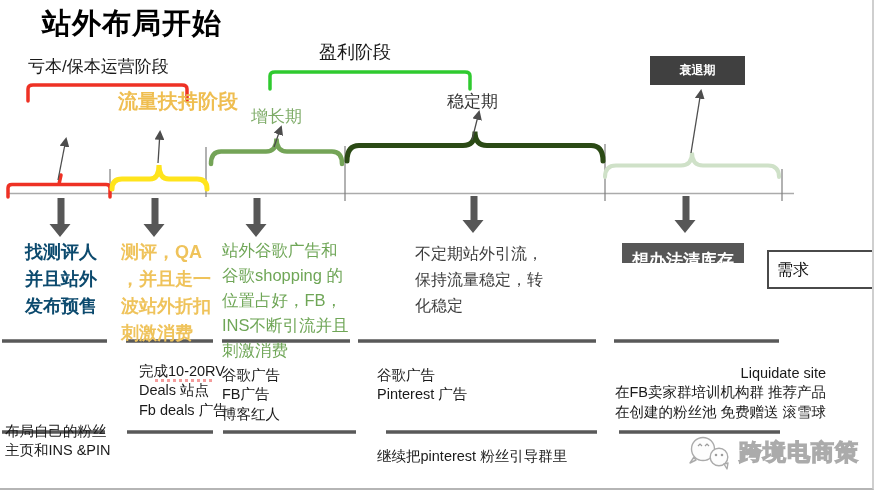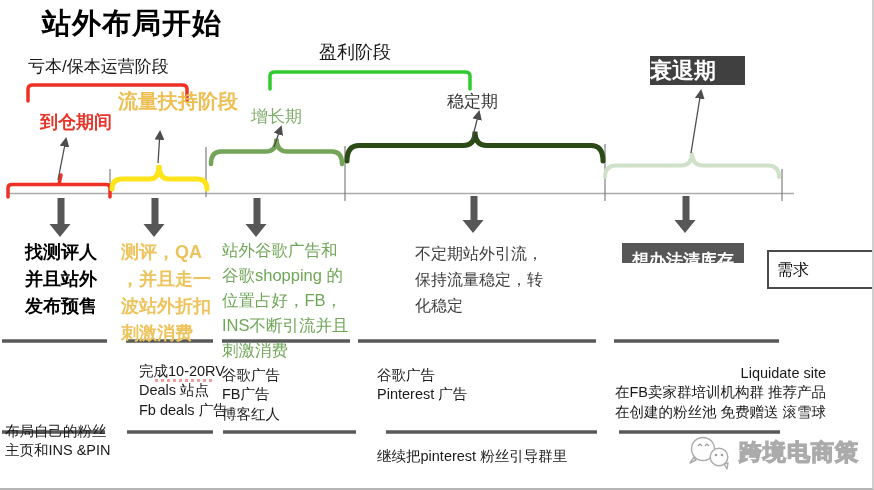--- a/index.html
+++ b/index.html
@@ -12,26 +12,26 @@
   .pre{white-space:pre-line;}
   #svg-overlay{position:absolute;left:0;top:0;width:874px;height:490px;}
   .title{left:10px;top:4px;font-size:29px;font-weight:bold;color:#000;letter-spacing:1px;margin-left:32px;}
   .loss-banner{left:28px;top:55px;font-size:17px;}
   .profit-banner{left:319px;top:40px;font-size:18px;}
   .arrival-label{left:40px;top:110px;font-size:18px;font-weight:bold;color:#e8352b;}
   .traffic-label{left:118px;top:88px;font-size:20px;font-weight:bold;color:#efbe51;}
   .growth-label{left:251px;top:105px;font-size:17px;color:#7fac69;}
   .stable-label{left:447px;top:90px;font-size:17px;color:#333;}
   .decline-box{left:650px;top:56px;width:95px;height:29px;background:#404040;color:#fff;
-    font-size:22px;font-weight:bold;line-height:29px;}
+    font-size:12px;font-weight:bold;text-align:center;line-height:29px;}
   .clear-box{left:622px;top:243px;width:122px;height:20px;background:#575757;color:#fff;
     font-size:17px;font-weight:bold;text-align:center;line-height:35px;}
   .demand-box{left:767px;top:250px;width:100px;height:35px;background:#fff;
     border:2px solid #4a4a4a;font-size:16px;color:#111;line-height:35px;padding-left:8px;}
-  .blk-reviewers{left:25px;top:239px;font-size:18px;font-weight:bold;line-height:27px;color:#000000;}
+  .blk-reviewers{left:25px;top:239px;font-size:18px;font-weight:bold;line-height:27px;color:#0c4a6e;}
   .blk-qa{left:121px;top:239px;font-size:18px;font-weight:bold;line-height:27px;color:#efc35b;}
   .blk-google{left:222px;top:238px;font-size:16.5px;line-height:25px;color:#6fa657;}
   .blk-steady{left:415px;top:241px;font-size:16px;line-height:26px;color:#3d3d3d;}
   .note{font-size:14.5px;line-height:19.3px;color:#1a1a1a;}
   .col1{left:5px;top:357px;}
   .col1b{left:5px;top:422px;}
   .col2{left:127px;top:362px;margin-left:12px;}
   .col3{left:222px;top:366px;}
   .col4{left:377px;top:366px;}
   .col4b{left:377px;top:447px;}
@@ -114,21 +114,20 @@
         <circle cx="716" cy="455" r="0.7"></circle>
           <circle cx="722" cy="455" r="0.7"></circle>
       </g>
     </g>
   </svg>
 
   <div class="t title">站外布局开始</div>
   <div class="t loss-banner">亏本/保本运营阶段</div>
   <div class="t profit-banner">盈利阶段</div>
 
-  <div class="t arrival-label">到仓期间</div>
   <div class="t traffic-label">流量扶持阶段</div>
   <div class="t growth-label">增长期</div>
   <div class="t stable-label">稳定期</div>
   <div class="t decline-box">衰退期</div>
 
   <div class="t pre blk-reviewers">找测评人
 并且站外
 发布预售</div>
   <div class="t pre blk-qa">测评，QA
 ，并且走一

